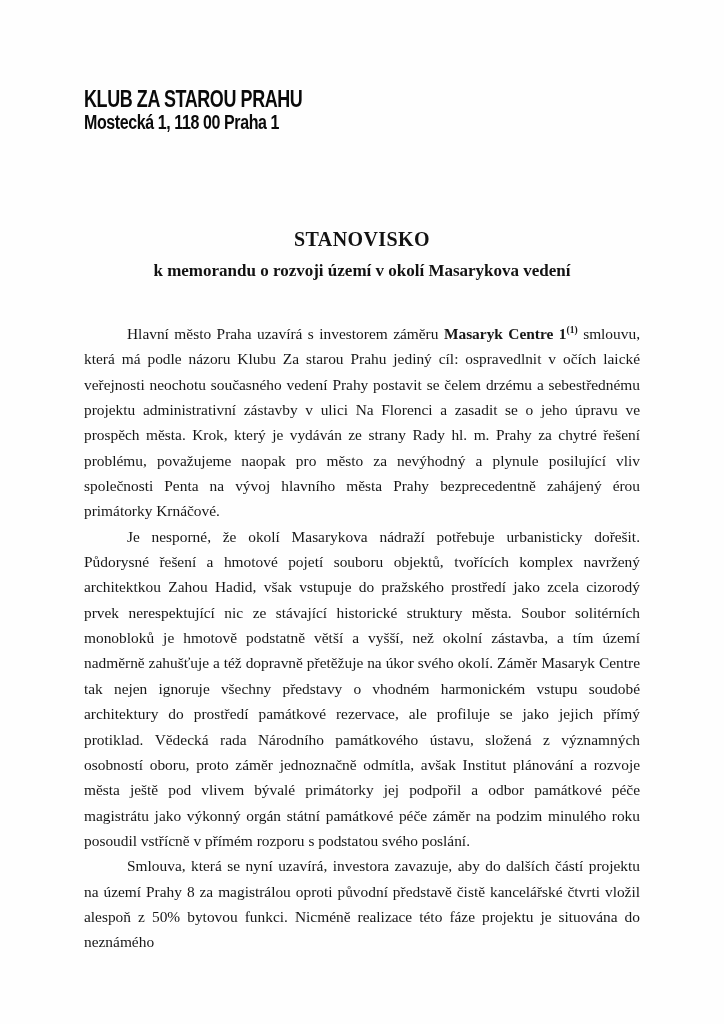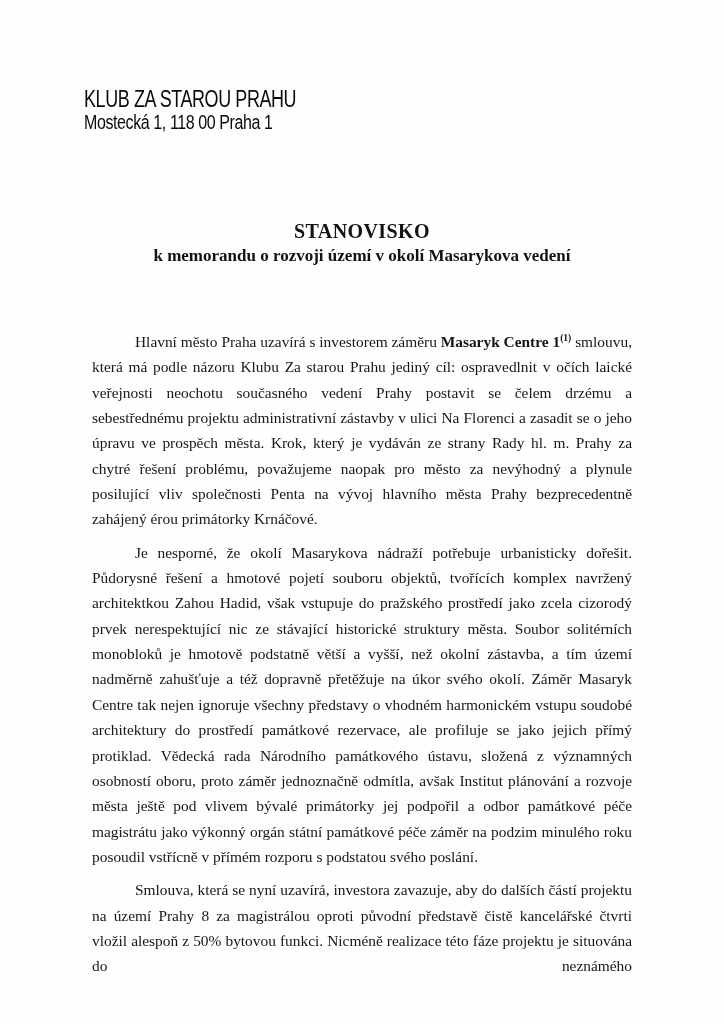--- a/index.html
+++ b/index.html
@@ -13,21 +13,21 @@
     color: #161616;
     font-family: "Liberation Serif", serif;
   }
 
   
   .letterhead {
     position: absolute;
     top: 87px;
     left: 84px;
     font-family: "Liberation Sans", sans-serif;
-    font-weight: normal;
+    font-weight: bold;
     color: #0a0a0a;
   }
   .org-name {
     display: inline-block;
     font-size: 23px;
     line-height: 25px;
     letter-spacing: -0.5px;
     white-space: nowrap;
     transform: scaleX(0.78);
     transform-origin: left center;
@@ -49,41 +49,41 @@
     left: 0;
     right: 0;
     text-align: center;
     font-weight: bold;
     color: #121212;
   }
   .doc-title {
     font-size: 20px;
     line-height: 24px;
     letter-spacing: 0.4px;
-    margin: 0;
+    margin: 8px;
   }
   .doc-subtitle {
     font-size: 17px;
     line-height: 23px;
     margin: 1px 0 0 0;
   }
 
   
   .body-text {
     position: absolute;
     top: 321px;
     left: 84px;
     width: 556px;
     font-size: 15.4px;
     line-height: 25.35px;
     text-align: justify;
     color: #161616;
   }
   .body-text p {
-    margin: 8px;
+    margin: 0;
     text-indent: 43px;
   }
   .body-text p.continues { text-align-last: justify; }
   .body-text sup {
     font-size: 0.62em;
     line-height: 0;
     vertical-align: super;
   }
 
   

